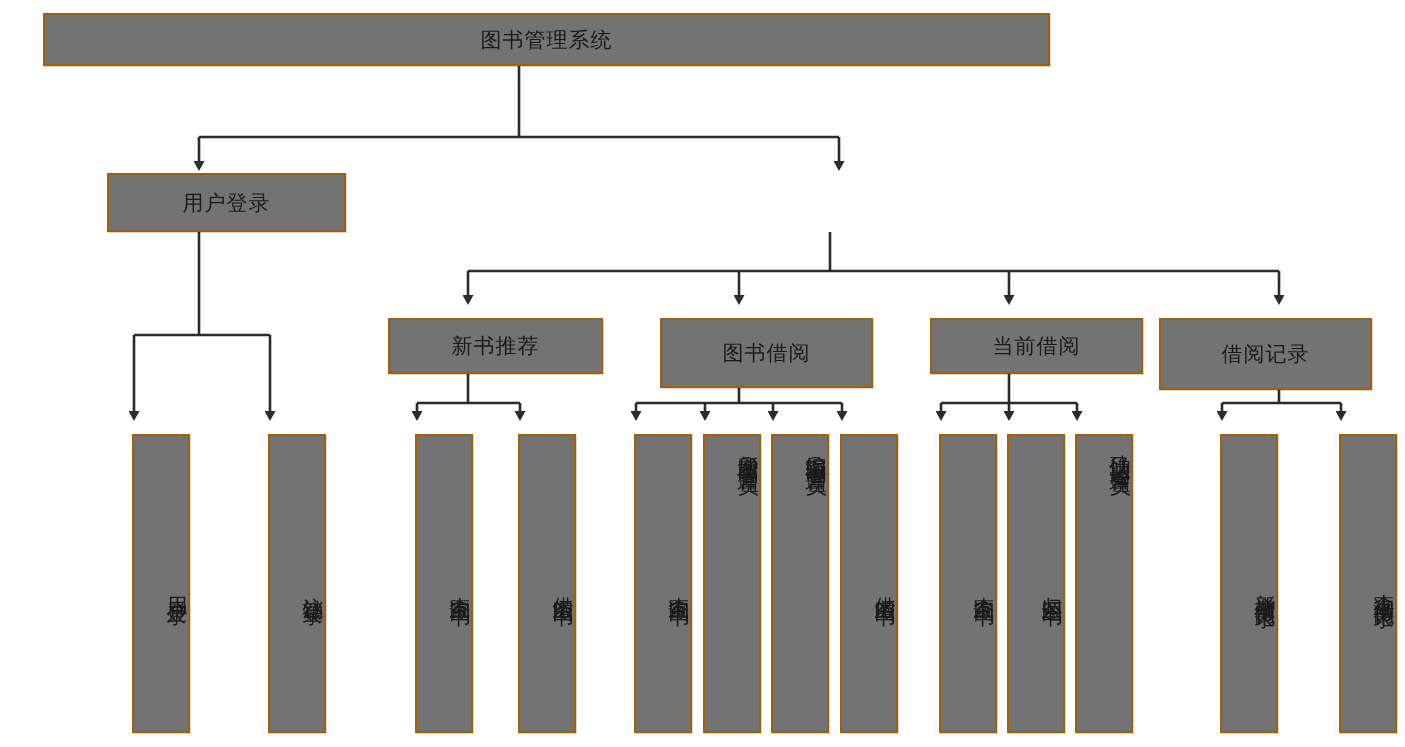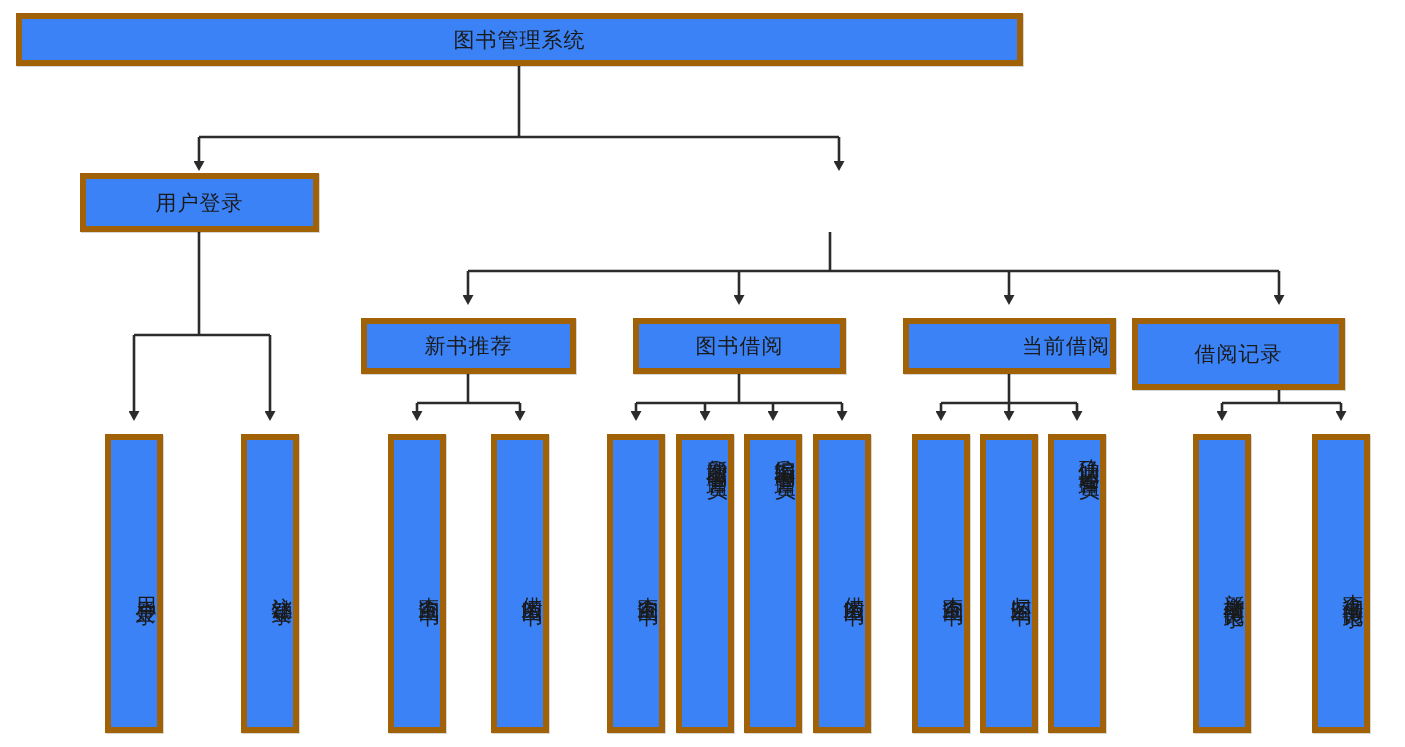--- a/index.html
+++ b/index.html
@@ -21,27 +21,28 @@
     position: absolute;
     left: 0;
     top: 0;
     width: 1405px;
     height: 747px;
     pointer-events: none;
   }
   .node {
     position: absolute;
     box-sizing: border-box;
-    border: 6px solid #a16207;
-    background: #3b82f6;
+    border: 2px solid #a16207;
+    background: #737373;
     display: flex;
     align-items: center;
     justify-content: center;
     color: #1a1a1a;
     box-shadow: 1px 1px 0 rgba(0,0,0,0.16);
+    margin-left: 27px;
   }
   .node.horiz {
     font-size: 21px;
     letter-spacing: 1px;
     line-height: 1.2;
   }
   .node.vert {
     writing-mode: vertical-rl;
     text-orientation: upright;
     font-size: 21px;
@@ -132,25 +133,25 @@
 
   <div class="node horiz" style="left:80px; top:173px; width:239px; height:59px;">
     <span class="lbl">用户登录</span>
   </div>
 
 
   <div class="node horiz" style="left:361px; top:318px; width:215px; height:56px;">
     <span class="lbl">新书推荐</span>
   </div>
 
-  <div class="node horiz" style="left:633px; top:318px; width:213px; height:56px;text-align:center;">
+  <div class="node horiz" style="left:633px; top:318px; width:213px; height:70px;text-align:center;">
     <span class="lbl">图书借阅</span>
   </div>
 
-  <div class="node horiz" style="left:903px; top:318px; width:213px; height:56px;justify-content:flex-end;">
+  <div class="node horiz" style="left:903px; top:318px; width:213px; height:56px;">
     <span class="lbl">当前借阅</span>
   </div>
 
   <div class="node horiz" style="left:1132px; top:318px; width:213px; height:72px;">
     <span class="lbl">借阅记录</span>
   </div>
 
   <div class="node vert" style="left:105px; top:434px; width:58px; height:299px;">
     <span class="lbl">用户登录</span>
   </div>

